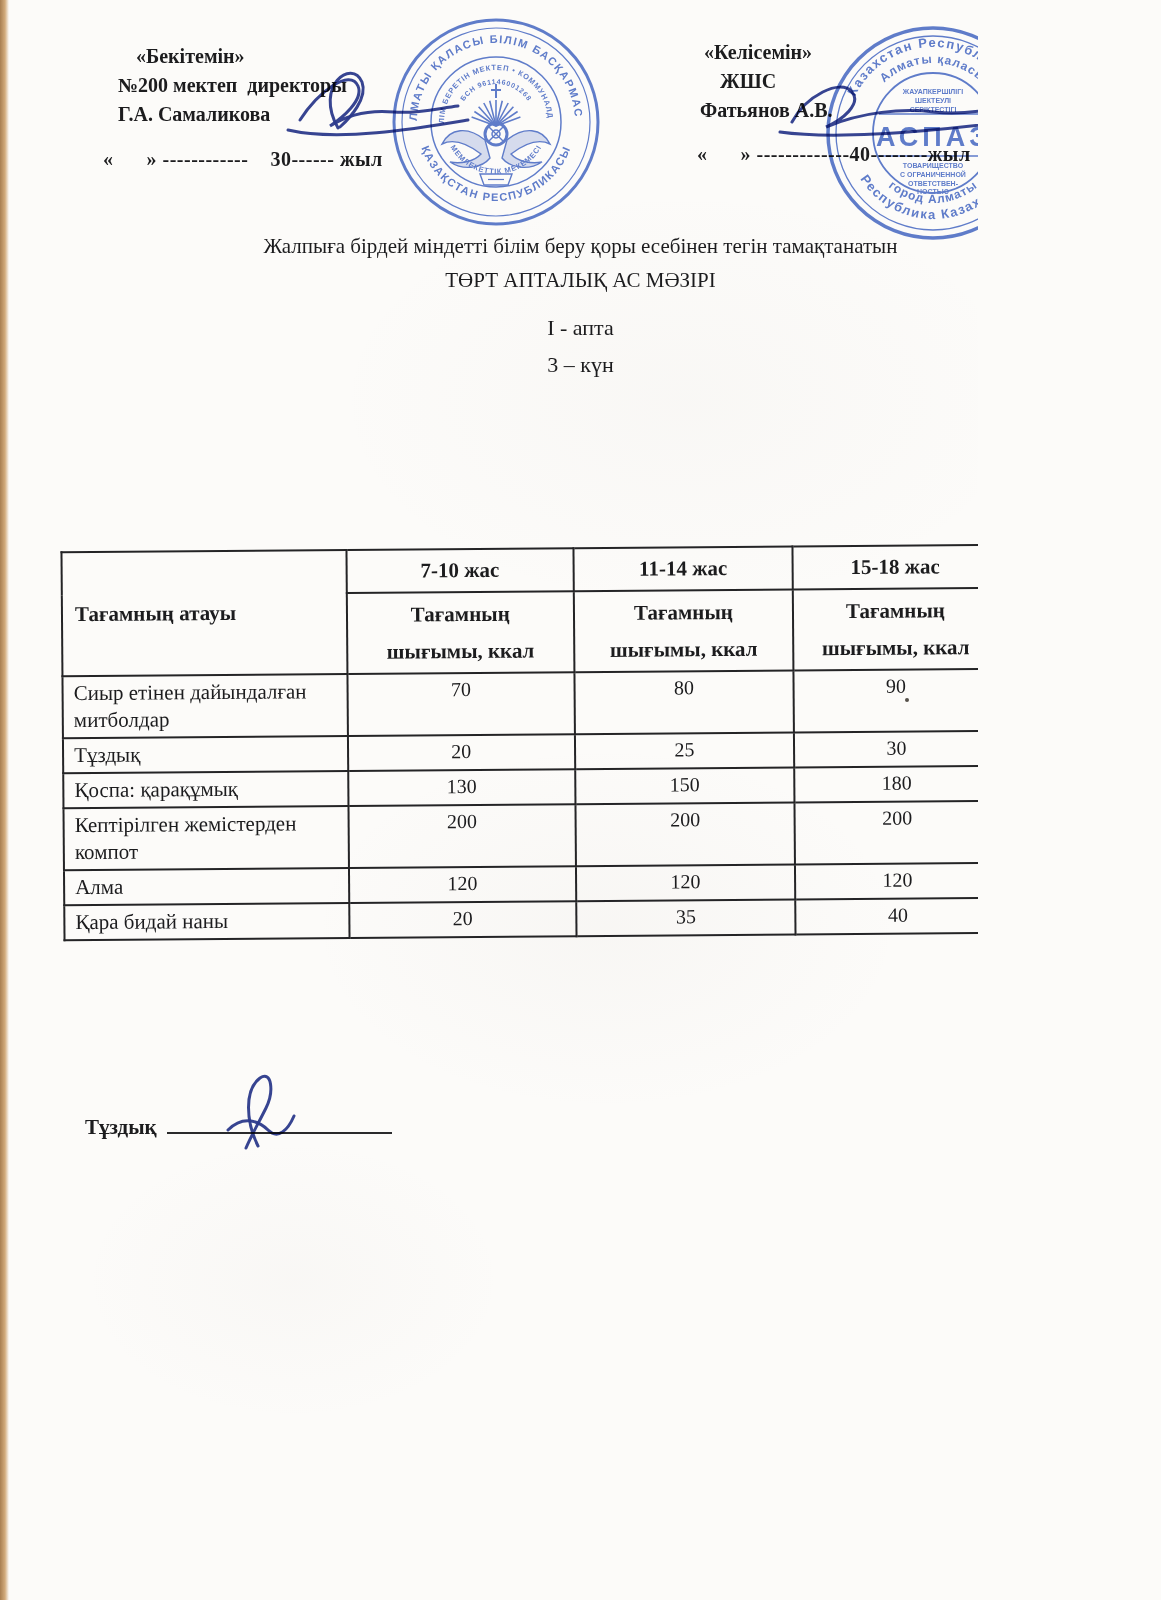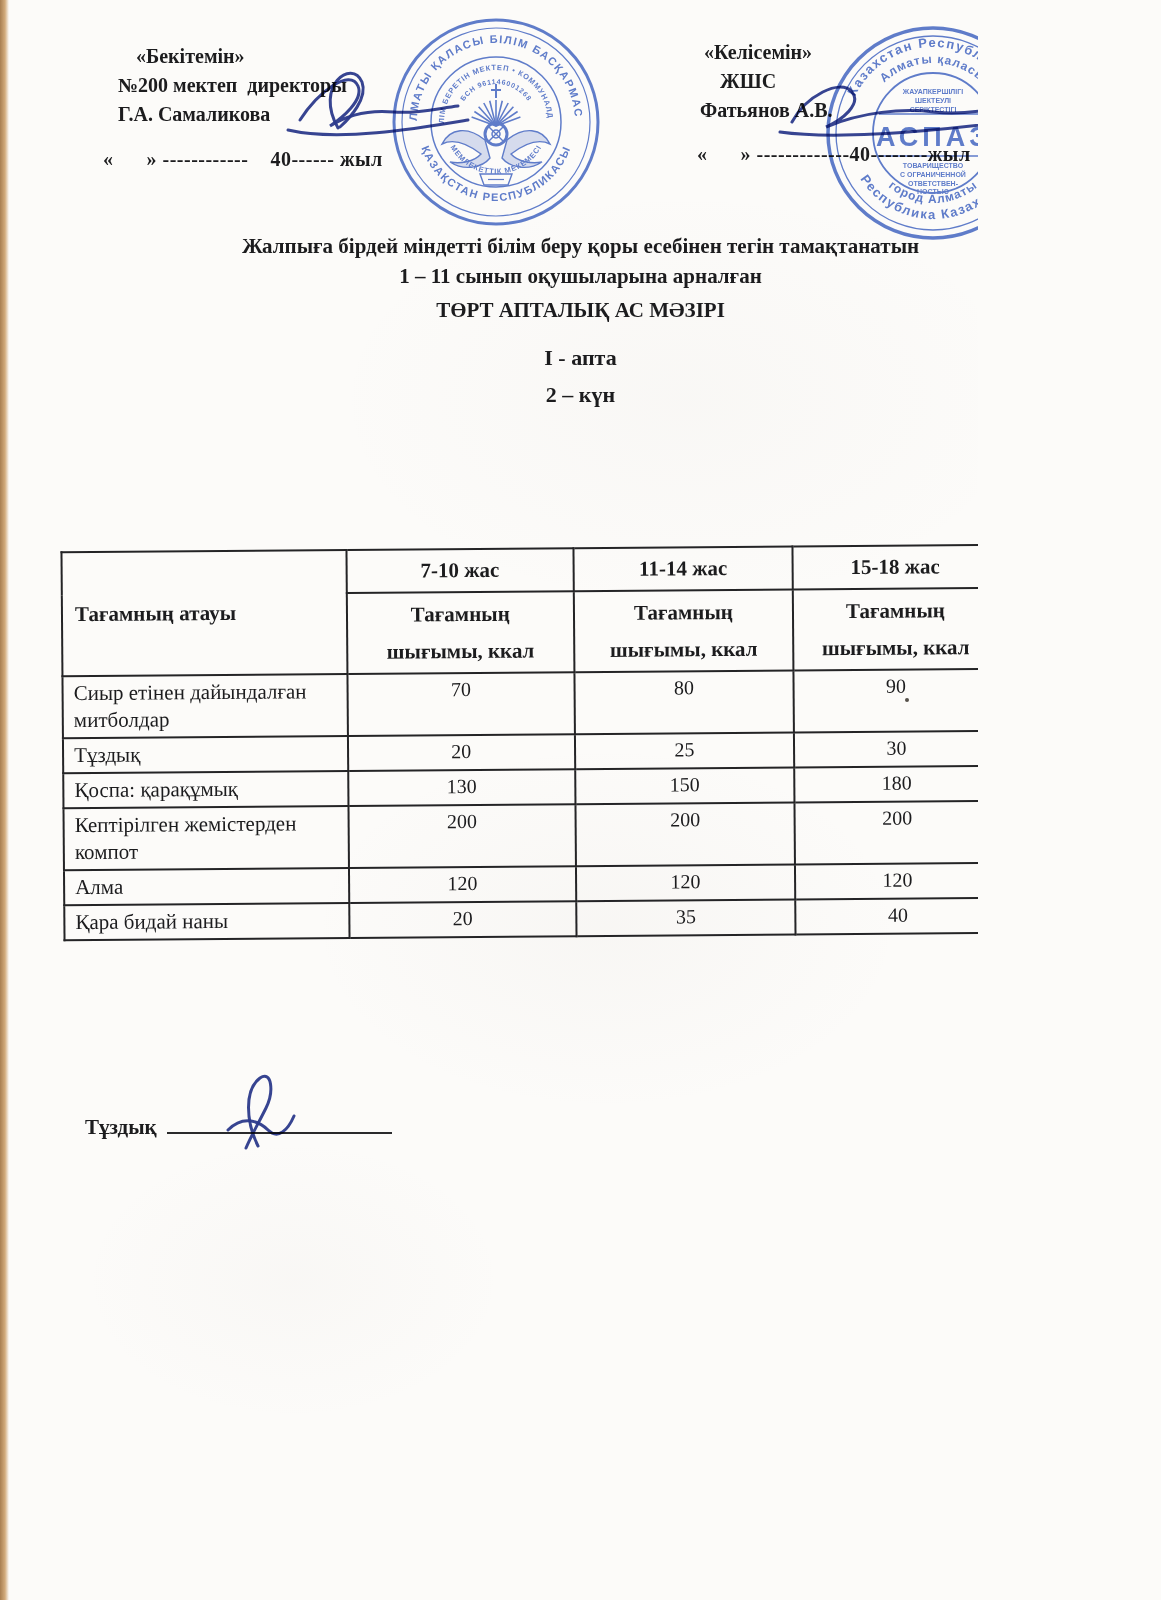--- a/index.html
+++ b/index.html
@@ -18,21 +18,21 @@
   .edge-left{position:absolute;left:0;top:0;width:9px;height:1600px;
         background:linear-gradient(to right,#a87f52,#d2ab7c 55%,rgba(252,251,249,0));}
   .edge-right{position:absolute;left:1146px;top:-10px;width:7px;height:1640px;
         transform:rotate(0.5deg);
         background:linear-gradient(to left,#c49a6c,#b8905f 40%,rgba(252,251,249,0));}
 
   .blk{position:absolute;font-weight:bold;font-size:20px;line-height:29px;}
   .blk .ln{white-space:pre;}
   .date-line{position:absolute;font-weight:bold;font-size:20px;white-space:pre;letter-spacing:.5px;}
 
-  .heading{position:absolute;left:0;top:231px;width:1161px;text-align:center;font-weight:bold;}
+  .heading{position:absolute;left:0;top:231px;width:1161px;text-align:center;font-weight:normal;}
   .heading p{font-size:21px;line-height:30px;}
   .heading .h4{margin-top:18px;font-size:22px;}
   .heading .h5{margin-top:7px;font-size:22px;}
 
   .tbl-wrap{position:absolute;left:62px;top:549px;width:938px;transform:rotate(-0.45deg);transform-origin:30% 50%;}
   table{width:100%;border-collapse:collapse;}
   td{border:2px solid #242426;font-size:21px;vertical-align:top;}
   td.name-h{vertical-align:middle;font-weight:bold;padding-left:12px;}
   td.age{vertical-align:middle;text-align:center;font-weight:bold;}
   td.sub{vertical-align:middle;text-align:center;font-weight:bold;}
@@ -64,21 +64,21 @@
 
 <div id="page">
   <div class="edge-left"></div>
   <div class="edge-right"></div>
 
   <div class="blk" style="left:118px;top:42px;">
     <div class="ln" style="padding-left:18px;">«Бекітемін»</div>
     <div class="ln">№200 мектеп  директоры</div>
     <div class="ln">Г.А. Самаликова</div>
   </div>
-  <div class="date-line" style="left:103px;top:148px;">«      » ------------    40------ жыл</div>
+  <div class="date-line" style="left:103px;top:148px;">«      » ------------    30------ жыл</div>
 
   <div class="blk" style="left:700px;top:38px;">
     <div class="ln" style="padding-left:4px;">«Келісемін»</div>
     <div class="ln" style="padding-left:20px;">ЖШС</div>
     <div class="ln">Фатьянов А.В.</div>
   </div>
   <div class="date-line" style="left:697px;top:143px;">«      » -------------40--------жыл</div>
 
   <svg class="stamp" style="left:388px;top:14px;" width="216" height="216" viewBox="0 0 216 216">
     <defs>
@@ -162,24 +162,23 @@
     <text class="tiny" x="111" y="90">СЕРІКТЕСТІГІ</text>
     <text class="big" x="111" y="124">АСПАЗ</text>
     <text class="tiny" x="111" y="146">ТОВАРИЩЕСТВО</text>
     <text class="tiny" x="111" y="155">С ОГРАНИЧЕННОЙ</text>
     <text class="tiny" x="111" y="164">ОТВЕТСТВЕН-</text>
     <text class="tiny" x="111" y="172">НОСТЬЮ</text>
   </svg>
 
   <div class="heading">
     <p>Жалпыға бірдей міндетті білім беру қоры есебінен тегін тамақтанатын</p>
-    <p>1 – 11 сынып оқушыларына арналған</p>
     <p style="margin-top:4px;">ТӨРТ АПТАЛЫҚ АС МӘЗІРІ</p>
     <p class="h4">I - апта</p>
-    <p class="h5">2 – күн</p>
+    <p class="h5">3 – күн</p>
   </div>
 
   <div class="tbl-wrap">
     <table>
       <colgroup>
         <col style="width:30.4%">
           <col style="width:24.3%">
           <col style="width:23.4%">
           <col style="width:21.9%">
       </colgroup>

